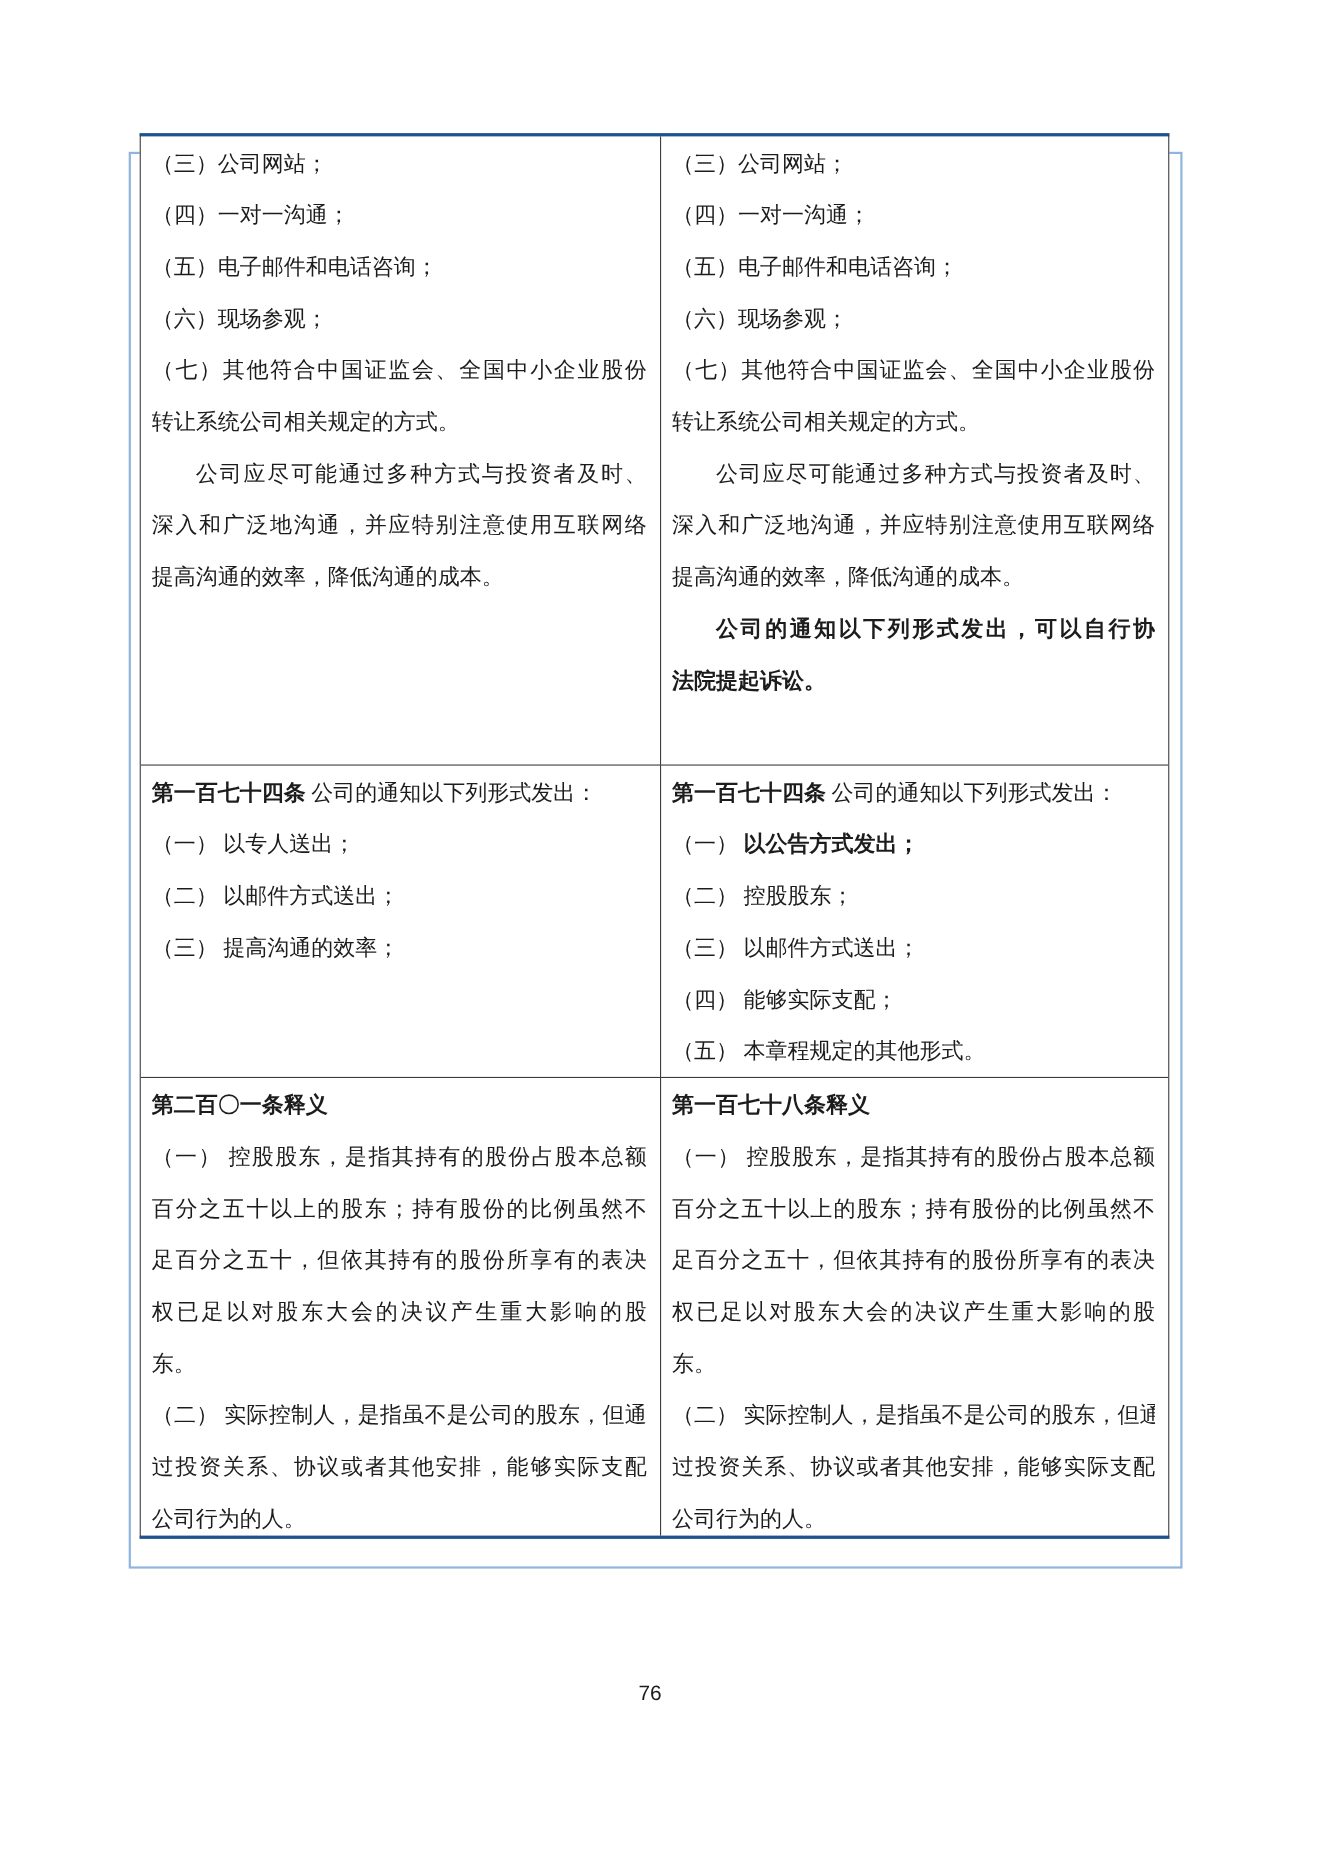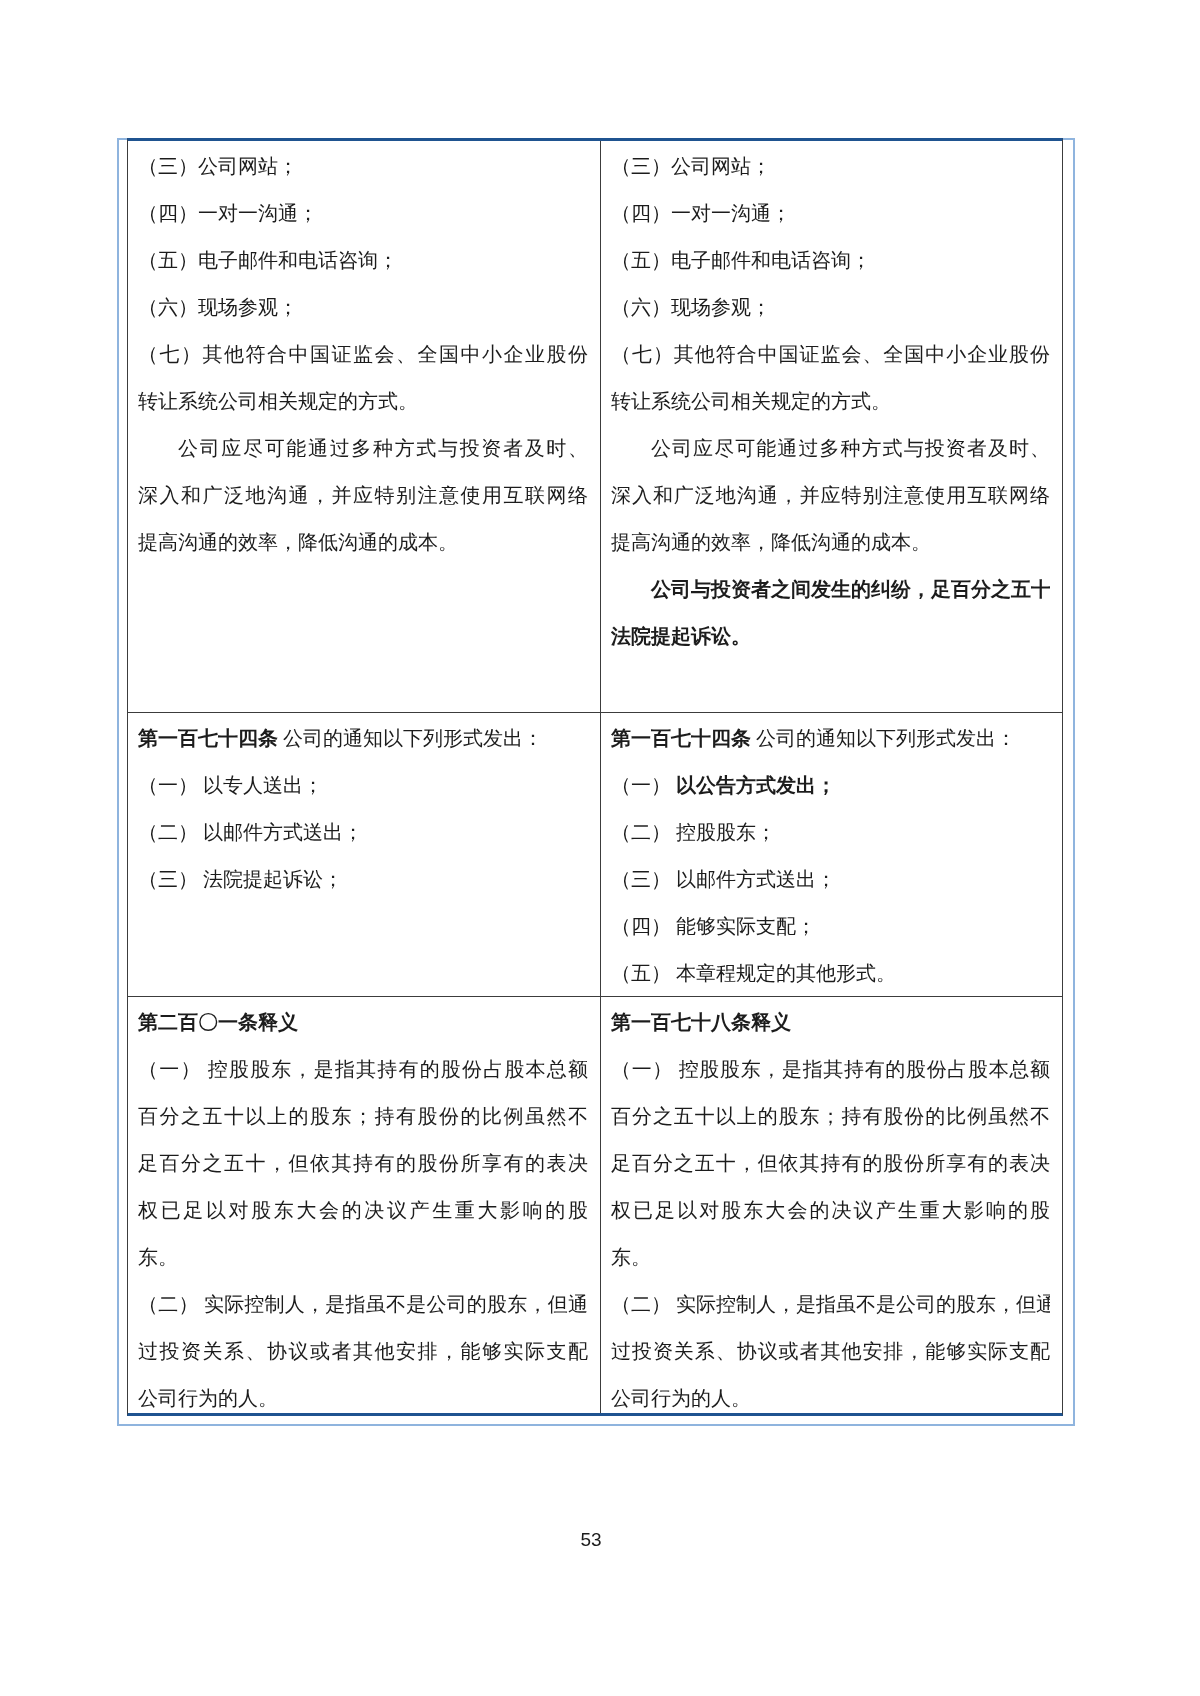--- a/index.html
+++ b/index.html
@@ -6,21 +6,21 @@
   body{
     width:1200px;height:1696px;position:relative;
     font-family:"Liberation Serif","DejaVu Serif",serif;
     color:#1c1c1c;
   }
   .outer-box{
     position:absolute;left:117px;top:138px;width:958px;height:1288px;
     border:2px solid #8FB4DE;box-sizing:border-box;
   }
   .tbl{
-    position:absolute;left:127px;top:138px;width:936px;height:1278px;
+    position:absolute;left:127px;top:121px;width:936px;height:1278px;
     box-sizing:border-box;
     border-top:3px solid #1F5390;
     border-bottom:3px solid #1F5390;
     border-left:1.5px solid #3c3c3c;
     border-right:1.5px solid #3c3c3c;
     display:grid;
     grid-template-columns:473px 1fr;
     grid-template-rows:572px 284px auto;
     background:#ffffff;
   }
@@ -63,29 +63,29 @@
   <div class="cell bb">
     <div class="ln"><span>（三）公司网站；</span></div>
     <div class="ln"><span>（四）一对一沟通；</span></div>
     <div class="ln"><span>（五）电子邮件和电话咨询；</span></div>
     <div class="ln"><span>（六）现场参观；</span></div>
     <div class="ln fill"><span>（七）其他符合中国证监会、全国中小企业股份</span></div>
     <div class="ln"><span>转让系统公司相关规定的方式。</span></div>
     <div class="ln ind fill"><span>公司应尽可能通过多种方式与投资者及时、</span></div>
     <div class="ln fill"><span>深入和广泛地沟通，并应特别注意使用互联网络</span></div>
     <div class="ln"><span>提高沟通的效率，降低沟通的成本。</span></div>
-    <div class="ln ind fill"><span class="b">公司与投资者之间发生的纠纷，足百分之五十</span></div>
+    <div class="ln ind fill"><span class="b">公司的通知以下列形式发出，可以自行协</span></div>
     <div class="ln"><span class="b">法院提起诉讼。</span></div>
   </div>
 
   <div class="cell br bb">
     <div class="ln"><span class="b">第一百七十四条</span><span> 公司的通知以下列形式发出：</span></div>
     <div class="ln"><span>（一） 以专人送出；</span></div>
     <div class="ln"><span>（二） 以邮件方式送出；</span></div>
-    <div class="ln"><span>（三） 法院提起诉讼；</span></div>
+    <div class="ln"><span>（三） 提高沟通的效率；</span></div>
   </div>
 
   <div class="cell bb">
     <div class="ln"><span class="b">第一百七十四条</span><span> 公司的通知以下列形式发出：</span></div>
     <div class="ln"><span>（一） </span><span class="b">以公告方式发出；</span></div>
     <div class="ln"><span>（二） 控股股东；</span></div>
     <div class="ln"><span>（三） 以邮件方式送出；</span></div>
     <div class="ln"><span>（四） 能够实际支配；</span></div>
     <div class="ln"><span>（五） 本章程规定的其他形式。</span></div>
   </div>
@@ -109,13 +109,13 @@
     <div class="ln fill"><span>足百分之五十，但依其持有的股份所享有的表决</span></div>
     <div class="ln fill"><span>权已足以对股东大会的决议产生重大影响的股</span></div>
     <div class="ln"><span>东。</span></div>
     <div class="ln fill"><span>（二） 实际控制人，是指虽不是公司的股东，但通</span></div>
     <div class="ln fill"><span>过投资关系、协议或者其他安排，能够实际支配</span></div>
     <div class="ln"><span>公司行为的人。</span></div>
   </div>
 
 </div>
 
-<div class="page-num">53</div>
+<div class="page-num">76</div>
 
 </body></html>

